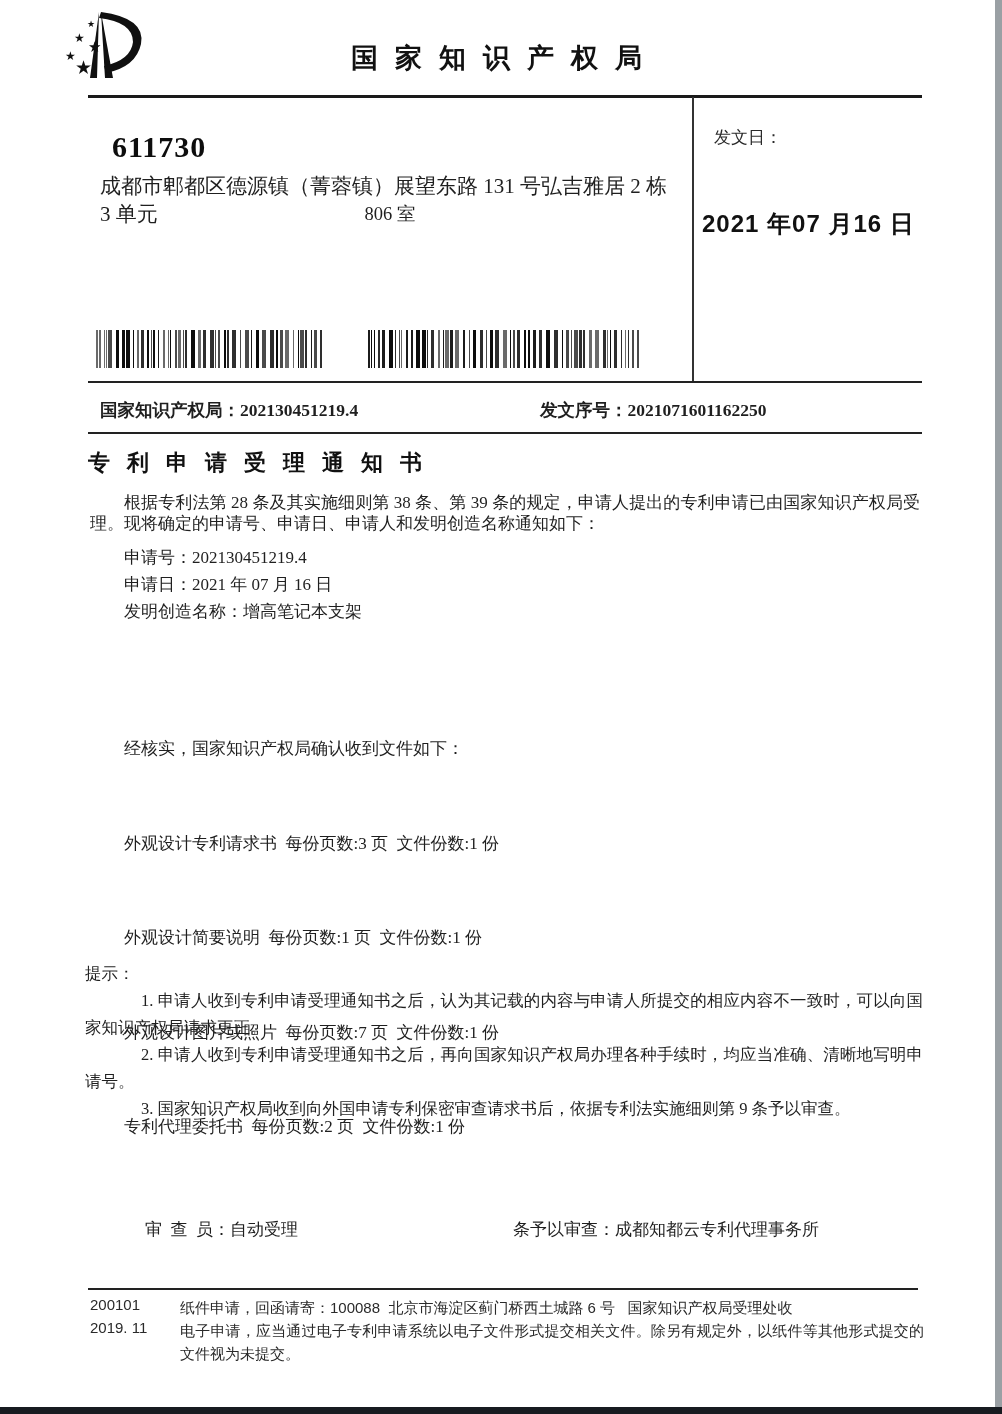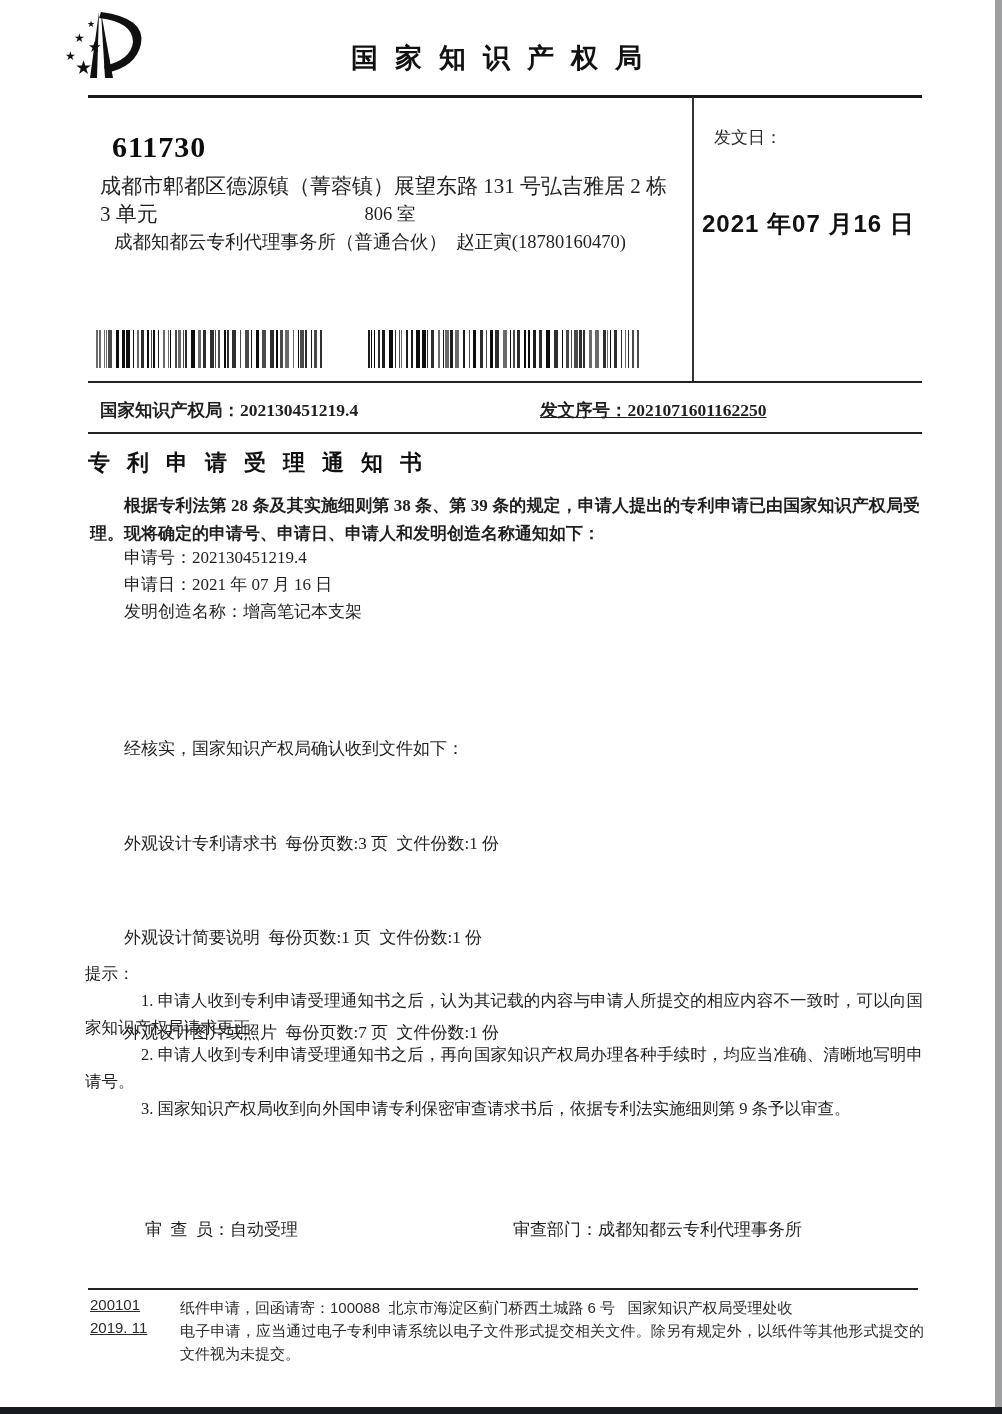--- a/index.html
+++ b/index.html
@@ -20,34 +20,34 @@
   
   .zipcode{top:130px;left:112px;font-size:30px;font-weight:bold;color:#0d0d0d;letter-spacing:1px;}
   .addr1{top:172px;left:100px;width:580px;font-size:21px;white-space:pre-wrap;}
   .addr2{top:201px;left:100px;width:580px;text-align:center;font-size:18.5px;}
   .agent{top:229px;left:114px;width:580px;font-size:18.5px;white-space:pre-wrap;}
   
   .barcode{position:absolute;top:330px;height:38px;font-size:0;overflow:hidden;}
   .barcode i{display:inline-block;height:38px;vertical-align:top;}
   
   .ref-left{top:398px;left:100px;font-size:17.5px;font-weight:bold;white-space:pre-wrap;}
-  .ref-right{top:398px;left:540px;font-size:17.5px;font-weight:bold;white-space:pre-wrap;text-decoration:underline;}
+  .ref-right{top:398px;left:540px;font-size:17.5px;font-weight:bold;white-space:pre-wrap;}
   
   .notice-title{top:448px;left:88px;width:834px;font-size:22px;font-weight:bold;letter-spacing:17px;color:#111;}
-  .intro{top:492px;left:90px;width:830px;font-size:17px;line-height:28px;text-indent:2em;text-align:justify;font-weight:bold;}
+  .intro{top:492px;left:90px;width:830px;font-size:17px;line-height:21px;text-indent:2em;text-align:justify;}
   .fields{top:544px;left:124px;width:700px;font-size:17px;line-height:27px;}
   .recv{top:670px;left:124px;width:720px;font-size:17px;line-height:31.5px;white-space:pre-wrap;}
   
   .tips{top:960px;left:85px;width:838px;font-size:16.5px;line-height:27px;}
   .tips .tip-item{text-indent:3.4em;text-align:justify;}
   
   .examiner{top:1218px;left:145px;font-size:17px;white-space:pre-wrap;}
   .department{top:1218px;left:513px;font-size:17px;white-space:pre-wrap;}
   
-  .footer-code{left:90px;font-size:15px;font-family:"Liberation Sans","DejaVu Sans",sans-serif;color:#2a2a2a;text-decoration:underline;}
+  .footer-code{left:90px;font-size:15px;font-family:"Liberation Sans","DejaVu Sans",sans-serif;color:#2a2a2a;}
   .footer-text{left:180px;width:744px;font-size:15px;line-height:23px;font-family:"Liberation Sans","DejaVu Sans",sans-serif;color:#2a2a2a;white-space:pre-wrap;text-align:justify;}
   
   .edge-right{top:0;left:995px;width:7px;height:1414px;background:#9aa0a4;}
   .edge-bottom{top:1407px;left:0;width:1002px;height:7px;background:#171b20;}
 </style>
 </head>
 <body>
 
 <div class="page">
 
@@ -68,21 +68,20 @@
 
   <div class="rule" style="top:95px;left:88px;width:834px;height:3px;background:#1a1a1a;"></div>
 
   <div class="abs dispatch-vline"></div>
   <div class="abs dispatch-label">发文日：</div>
   <div class="abs dispatch-date">2021 年07 月16 日</div>
 
   <div class="abs zipcode">611730</div>
   <div class="abs addr1">成都市郫都区德源镇（菁蓉镇）展望东路 131 号弘吉雅居 2 栋 3 单元</div>
   <div class="abs addr2">806 室</div>
-  <div class="abs agent">成都知都云专利代理事务所（普通合伙）  赵正寅(18780160470)</div>
 
   <div class="barcode" style="left:96px;width:230px;"><i style="width:2px;background:#6a6a6a;margin-right:1px;"></i><i style="width:2px;background:#6a6a6a;margin-right:3px;"></i><i style="width:1px;background:#6a6a6a;margin-right:1px;"></i><i style="width:1px;background:#6a6a6a;margin-right:1px;"></i><i style="width:4px;background:#4a4a4a;margin-right:4px;"></i><i style="width:3px;background:#0c0c0c;margin-right:3px;"></i><i style="width:3px;background:#0c0c0c;margin-right:1px;"></i><i style="width:4px;background:#0c0c0c;margin-right:3px;"></i><i style="width:1px;background:#0c0c0c;margin-right:3px;"></i><i style="width:2px;background:#6a6a6a;margin-right:2px;"></i><i style="width:3px;background:#2e2e2e;margin-right:3px;"></i><i style="width:2px;background:#0c0c0c;margin-right:2px;"></i><i style="width:1px;background:#4a4a4a;margin-right:1px;"></i><i style="width:2px;background:#0c0c0c;margin-right:3px;"></i><i style="width:1px;background:#1c1c1c;margin-right:4px;"></i><i style="width:2px;background:#6a6a6a;margin-right:3px;"></i><i style="width:1px;background:#6a6a6a;margin-right:1px;"></i><i style="width:1px;background:#0c0c0c;margin-right:4px;"></i><i style="width:2px;background:#4a4a4a;margin-right:1px;"></i><i style="width:3px;background:#6a6a6a;margin-right:2px;"></i><i style="width:1px;background:#4a4a4a;margin-right:1px;"></i><i style="width:2px;background:#2e2e2e;margin-right:4px;"></i><i style="width:4px;background:#0c0c0c;margin-right:3px;"></i><i style="width:3px;background:#6a6a6a;margin-right:2px;"></i><i style="width:3px;background:#2e2e2e;margin-right:4px;"></i><i style="width:4px;background:#2e2e2e;margin-right:1px;"></i><i style="width:1px;background:#4a4a4a;margin-right:2px;"></i><i style="width:2px;background:#4a4a4a;margin-right:4px;"></i><i style="width:2px;background:#0c0c0c;margin-right:1px;"></i><i style="width:2px;background:#2e2e2e;margin-right:3px;"></i><i style="width:4px;background:#2e2e2e;margin-right:4px;"></i><i style="width:1px;background:#4a4a4a;margin-right:4px;"></i><i style="width:4px;background:#4a4a4a;margin-right:2px;"></i><i style="width:1px;background:#1c1c1c;margin-right:4px;"></i><i style="width:3px;background:#0c0c0c;margin-right:3px;"></i><i style="width:4px;background:#4a4a4a;margin-right:4px;"></i><i style="width:4px;background:#2e2e2e;margin-right:2px;"></i><i style="width:2px;background:#0c0c0c;margin-right:2px;"></i><i style="width:3px;background:#4a4a4a;margin-right:2px;"></i><i style="width:4px;background:#6a6a6a;margin-right:4px;"></i><i style="width:1px;background:#6a6a6a;margin-right:4px;"></i><i style="width:1px;background:#0c0c0c;margin-right:1px;"></i><i style="width:4px;background:#4a4a4a;margin-right:1px;"></i><i style="width:2px;background:#2e2e2e;margin-right:4px;"></i><i style="width:1px;background:#1c1c1c;margin-right:2px;"></i><i style="width:3px;background:#4a4a4a;margin-right:3px;"></i><i style="width:2px;background:#2e2e2e;margin-right:1px;"></i></div>
   <div class="barcode" style="left:368px;width:277px;"><i style="width:2px;background:#1c1c1c;margin-right:1px;"></i><i style="width:1px;background:#0c0c0c;margin-right:2px;"></i><i style="width:1px;background:#0c0c0c;margin-right:3px;"></i><i style="width:2px;background:#2e2e2e;margin-right:2px;"></i><i style="width:3px;background:#1c1c1c;margin-right:4px;"></i><i style="width:4px;background:#0c0c0c;margin-right:2px;"></i><i style="width:1px;background:#2e2e2e;margin-right:3px;"></i><i style="width:1px;background:#4a4a4a;margin-right:1px;"></i><i style="width:1px;background:#6a6a6a;margin-right:4px;"></i><i style="width:2px;background:#1c1c1c;margin-right:3px;"></i><i style="width:2px;background:#1c1c1c;margin-right:3px;"></i><i style="width:4px;background:#0c0c0c;margin-right:2px;"></i><i style="width:4px;background:#0c0c0c;margin-right:1px;"></i><i style="width:1px;background:#2e2e2e;margin-right:3px;"></i><i style="width:3px;background:#2e2e2e;margin-right:4px;"></i><i style="width:2px;background:#6a6a6a;margin-right:3px;"></i><i style="width:1px;background:#1c1c1c;margin-right:1px;"></i><i style="width:4px;background:#6a6a6a;margin-right:1px;"></i><i style="width:3px;background:#1c1c1c;margin-right:2px;"></i><i style="width:4px;background:#6a6a6a;margin-right:4px;"></i><i style="width:2px;background:#1c1c1c;margin-right:4px;"></i><i style="width:1px;background:#4a4a4a;margin-right:3px;"></i><i style="width:3px;background:#0c0c0c;margin-right:4px;"></i><i style="width:3px;background:#2e2e2e;margin-right:3px;"></i><i style="width:1px;background:#4a4a4a;margin-right:3px;"></i><i style="width:3px;background:#0c0c0c;margin-right:2px;"></i><i style="width:4px;background:#2e2e2e;margin-right:4px;"></i><i style="width:4px;background:#6a6a6a;margin-right:3px;"></i><i style="width:1px;background:#0c0c0c;margin-right:2px;"></i><i style="width:2px;background:#4a4a4a;margin-right:2px;"></i><i style="width:3px;background:#2e2e2e;margin-right:4px;"></i><i style="width:2px;background:#0c0c0c;margin-right:2px;"></i><i style="width:2px;background:#0c0c0c;margin-right:3px;"></i><i style="width:3px;background:#1c1c1c;margin-right:3px;"></i><i style="width:3px;background:#2e2e2e;margin-right:4px;"></i><i style="width:4px;background:#0c0c0c;margin-right:4px;"></i><i style="width:4px;background:#2e2e2e;margin-right:4px;"></i><i style="width:1px;background:#0c0c0c;margin-right:3px;"></i><i style="width:3px;background:#4a4a4a;margin-right:2px;"></i><i style="width:1px;background:#4a4a4a;margin-right:2px;"></i><i style="width:4px;background:#4a4a4a;margin-right:1px;"></i><i style="width:3px;background:#2e2e2e;margin-right:1px;"></i><i style="width:2px;background:#2e2e2e;margin-right:4px;"></i><i style="width:3px;background:#6a6a6a;margin-right:3px;"></i><i style="width:4px;background:#6a6a6a;margin-right:4px;"></i><i style="width:3px;background:#2e2e2e;margin-right:1px;"></i><i style="width:1px;background:#6a6a6a;margin-right:2px;"></i><i style="width:1px;background:#0c0c0c;margin-right:3px;"></i><i style="width:3px;background:#2e2e2e;margin-right:4px;"></i><i style="width:1px;background:#2e2e2e;margin-right:3px;"></i><i style="width:1px;background:#6a6a6a;margin-right:2px;"></i><i style="width:1px;background:#2e2e2e;margin-right:3px;"></i><i style="width:2px;background:#4a4a4a;margin-right:3px;"></i><i style="width:2px;background:#4a4a4a;margin-right:4px;"></i></div>
 
   <div class="rule" style="top:381px;left:88px;width:834px;height:2px;"></div>
 
   <div class="abs ref-left"><span>国家知识产权局：</span><span>202130451219.4</span></div>
   <div class="abs ref-right"><span>发文序号：</span><span>2021071601162250</span></div>
 
   <div class="rule" style="top:432px;left:88px;width:834px;height:2px;"></div>
@@ -95,31 +94,32 @@
     <div><span>申请号：</span><span>202130451219.4</span></div>
     <div><span>申请日：</span><span>2021 年 07 月 16 日</span></div>
     <div><span>发明创造名称：</span><span>增高笔记本支架</span></div>
   </div>
 
   <div class="abs recv">
     <div>经核实，国家知识产权局确认收到文件如下：</div>
     <div>外观设计专利请求书  每份页数:3 页  文件份数:1 份</div>
     <div>外观设计简要说明  每份页数:1 页  文件份数:1 份</div>
     <div>外观设计图片或照片  每份页数:7 页  文件份数:1 份</div>
+    <div>专利代理委托书  每份页数:2 页  文件份数:1 份</div>
   </div>
 
   <div class="abs tips">
     <div>提示：</div>
     <div class="tip-item">1. 申请人收到专利申请受理通知书之后，认为其记载的内容与申请人所提交的相应内容不一致时，可以向国家知识产权局请求更正。</div>
     <div class="tip-item">2. 申请人收到专利申请受理通知书之后，再向国家知识产权局办理各种手续时，均应当准确、清晰地写明申请号。</div>
     <div class="tip-item">3. 国家知识产权局收到向外国申请专利保密审查请求书后，依据专利法实施细则第 9 条予以审查。</div>
   </div>
 
   <div class="abs examiner"><span>审  查  员：</span><span>自动受理</span></div>
-  <div class="abs department"><span>审查部门：</span><span>成都知都云专利代理事务所</span></div>
+  <div class="abs department"><span>条予以审查：</span><span>成都知都云专利代理事务所</span></div>
 
   <div class="rule" style="top:1288px;left:88px;width:830px;height:2px;"></div>
   <div class="abs footer-code" style="top:1296px;">200101</div>
   <div class="abs footer-code" style="top:1319px;">2019. 11</div>
   <div class="abs footer-text" style="top:1296px;">纸件申请，回函请寄：100088  北京市海淀区蓟门桥西土城路 6 号   国家知识产权局受理处收</div>
   <div class="abs footer-text" style="top:1319px;">电子申请，应当通过电子专利申请系统以电子文件形式提交相关文件。除另有规定外，以纸件等其他形式提交的文件视为未提交。</div>
 
   <div class="abs edge-right"></div>
   <div class="abs edge-bottom"></div>
 

